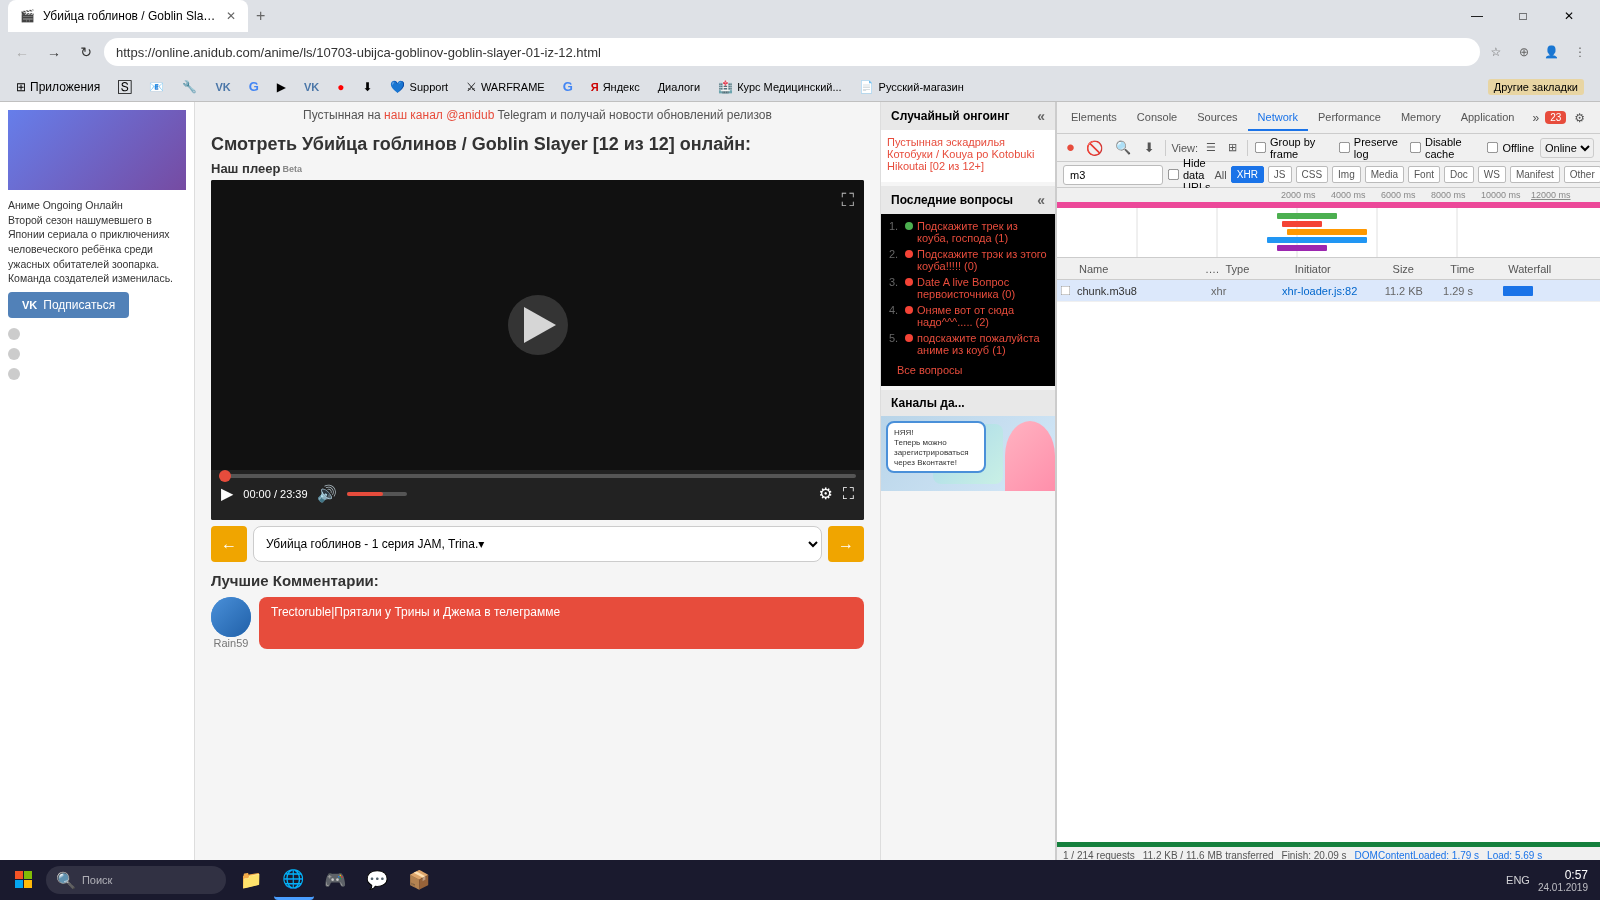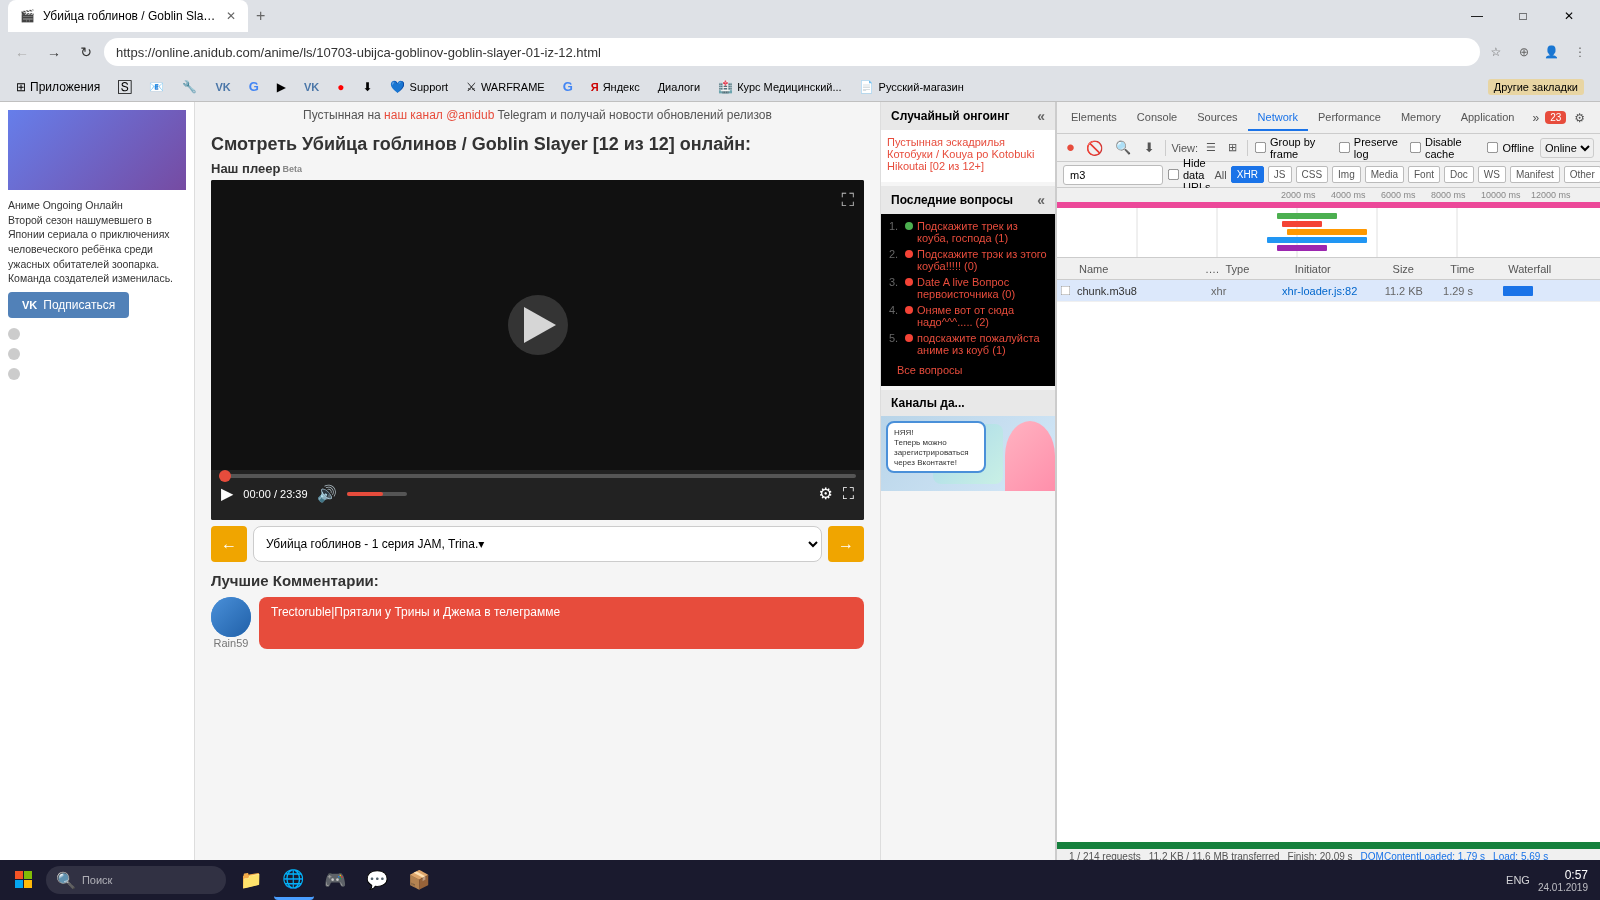--- a/index.html
+++ b/index.html
@@ -140,21 +140,21 @@
     .nr-check { width: 16px; display: flex; align-items: center; justify-content: center; }
     .nr-checkbox { transform: scale(0.75); }
     .nr-name { flex: 2; padding: 0 4px; overflow: hidden; text-overflow: ellipsis; white-space: nowrap; min-width: 80px; color: #333; }
     .nr-type { flex: 1; padding: 0 4px; color: #666; min-width: 50px; }
     .nr-initiator { flex: 1.5; padding: 0 4px; color: #0066cc; min-width: 80px; overflow: hidden; text-overflow: ellipsis; white-space: nowrap; }
     .nr-size { flex: 0.8; padding: 0 4px; color: #666; min-width: 50px; }
     .nr-time { flex: 0.8; padding: 0 4px; color: #666; min-width: 50px; }
     .nr-waterfall { flex: 1.5; padding: 0 4px; min-width: 60px; position: relative; height: 100%; }
     .waterfall-bar { position: absolute; top: 6px; height: 10px; background: #1a73e8; border-radius: 1px; }
 
-    .devtools-status { background: #f0f0f0; border-top: 7px solid #15803d; height: 22px; display: flex; align-items: center; padding: 0 12px; gap: 8px; font-size: 10px; color: #555; overflow: hidden; }
+    .devtools-status { background: #f0f0f0; border-top: 5px solid #15803d; height: 22px; display: flex; align-items: center; padding: 0 6px; gap: 8px; font-size: 10px; color: #555; overflow: hidden; }
     .status-item { white-space: nowrap; }
     .status-link { color: #1a73e8; cursor: pointer; text-decoration: none; }
 
     
     .taskbar { position: fixed; bottom: 0; left: 0; right: 0; height: 40px; background: #1a1a2e; display: flex; align-items: center; padding: 0 4px; gap: 2px; z-index: 100; }
     .tb-start { width: 40px; height: 40px; display: flex; align-items: center; justify-content: center; cursor: pointer; }
     .tb-start svg { width: 18px; height: 18px; }
     .tb-search { flex: 0 0 180px; height: 28px; background: rgba(255,255,255,0.1); border-radius: 14px; display: flex; align-items: center; padding: 0 10px; gap: 6px; cursor: pointer; }
     .tb-search-text { font-size: 11px; color: rgba(255,255,255,0.6); }
     .tb-apps { display: flex; align-items: center; gap: 2px; margin-left: 4px; }
@@ -508,21 +508,21 @@
       <button class="filter-btn">Other</button>
     </div>
 
     <div class="network-timeline-header" style="position:relative;height:20px;background:#f0f0f0;border-bottom:6px solid #ec4899;overflow:hidden;">
       <div style="display:flex;align-items:center;width:100%;height:100%;font-size:9px;color:#888;padding-left:220px;gap:0;overflow:hidden;">
         <span style="min-width:50px;">2000 ms</span>
         <span style="min-width:50px;">4000 ms</span>
         <span style="min-width:50px;">6000 ms</span>
         <span style="min-width:50px;">8000 ms</span>
         <span style="min-width:50px;">10000 ms</span>
-        <span style="min-width:44px;">12000 ms</span>
+        <span style="min-width:44px;text-decoration:underline;">12000 ms</span>
       </div>
     </div>
 
     <div class="network-chart" style="height:50px;background:white;border-bottom:1px solid #ccc;position:relative;overflow:hidden;">
       <svg width="100%" height="50">
 
         <line x1="80" y1="0" x2="80" y2="50" stroke="#e0e0e0" stroke-width="1"></line>
         <line x1="160" y1="0" x2="160" y2="50" stroke="#e0e0e0" stroke-width="1"></line>
         <line x1="240" y1="0" x2="240" y2="50" stroke="#e0e0e0" stroke-width="1"></line>
         <line x1="320" y1="0" x2="320" y2="50" stroke="#e0e0e0" stroke-width="1"></line>

